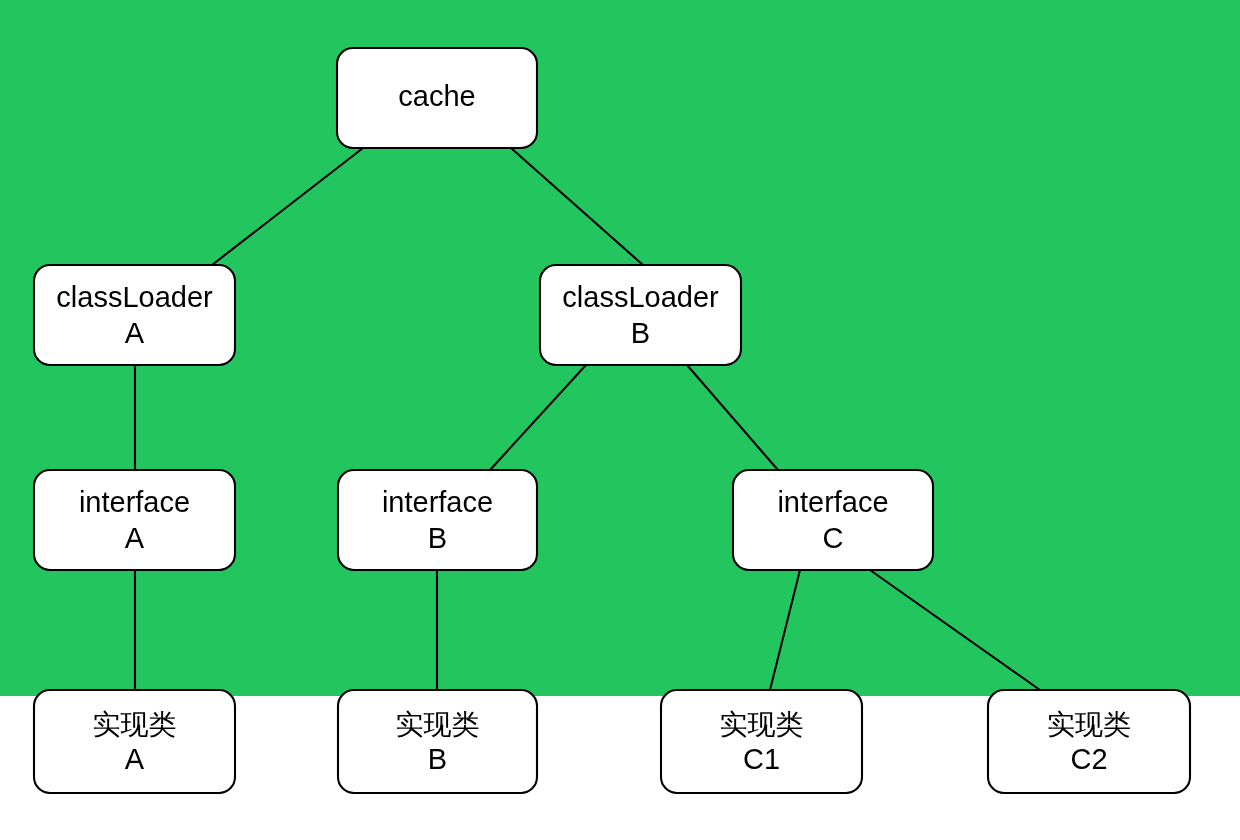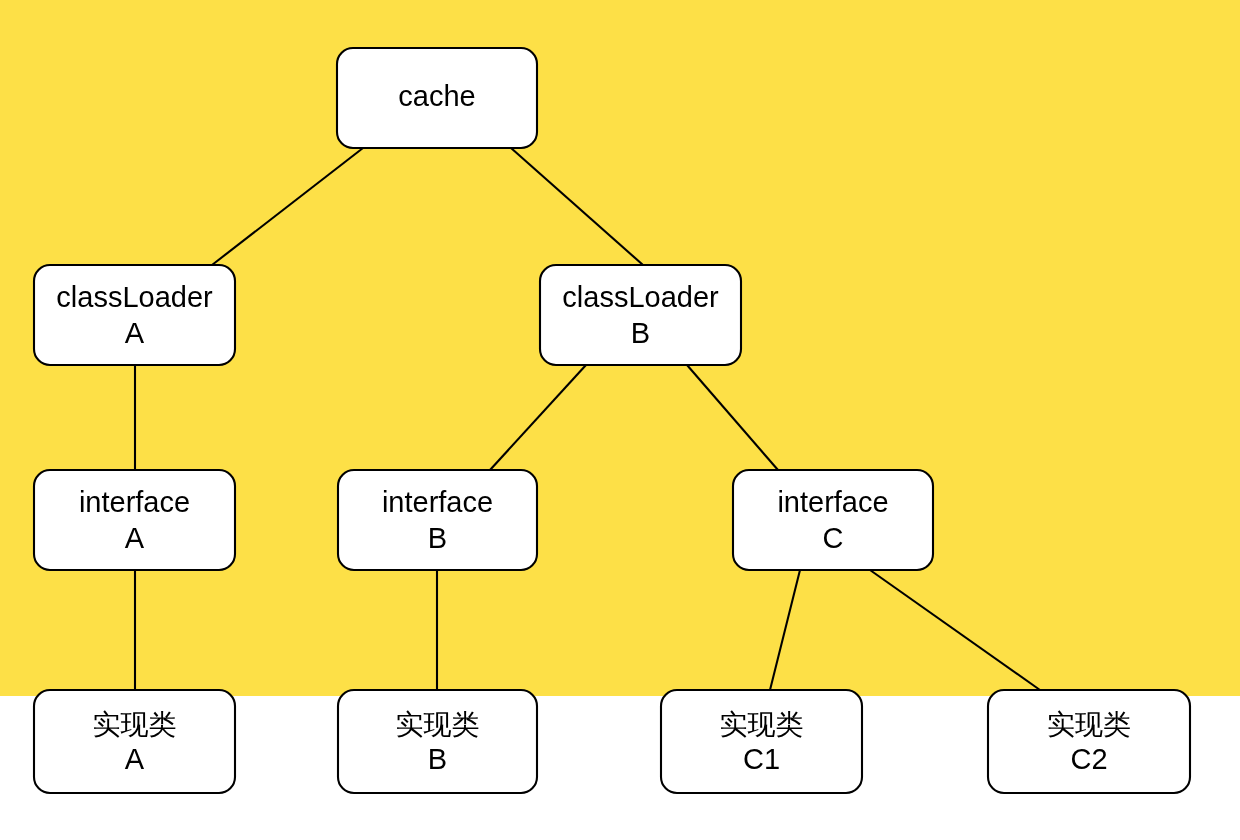--- a/index.html
+++ b/index.html
@@ -10,21 +10,21 @@
   body {
     width: 1240px;
     height: 840px;
     overflow: hidden;
     font-family: "Liberation Sans", "DejaVu Sans", sans-serif;
   }
   #diagram-root {
     position: relative;
     width: 1240px;
     height: 696px;
-    background: #fde047;
+    background: #22c55e;
   }
   svg#diagram-canvas {
     position: absolute;
     left: 0;
     top: 0;
     width: 1240px;
     height: 840px;
     display: block;
   }
   .node-box {

